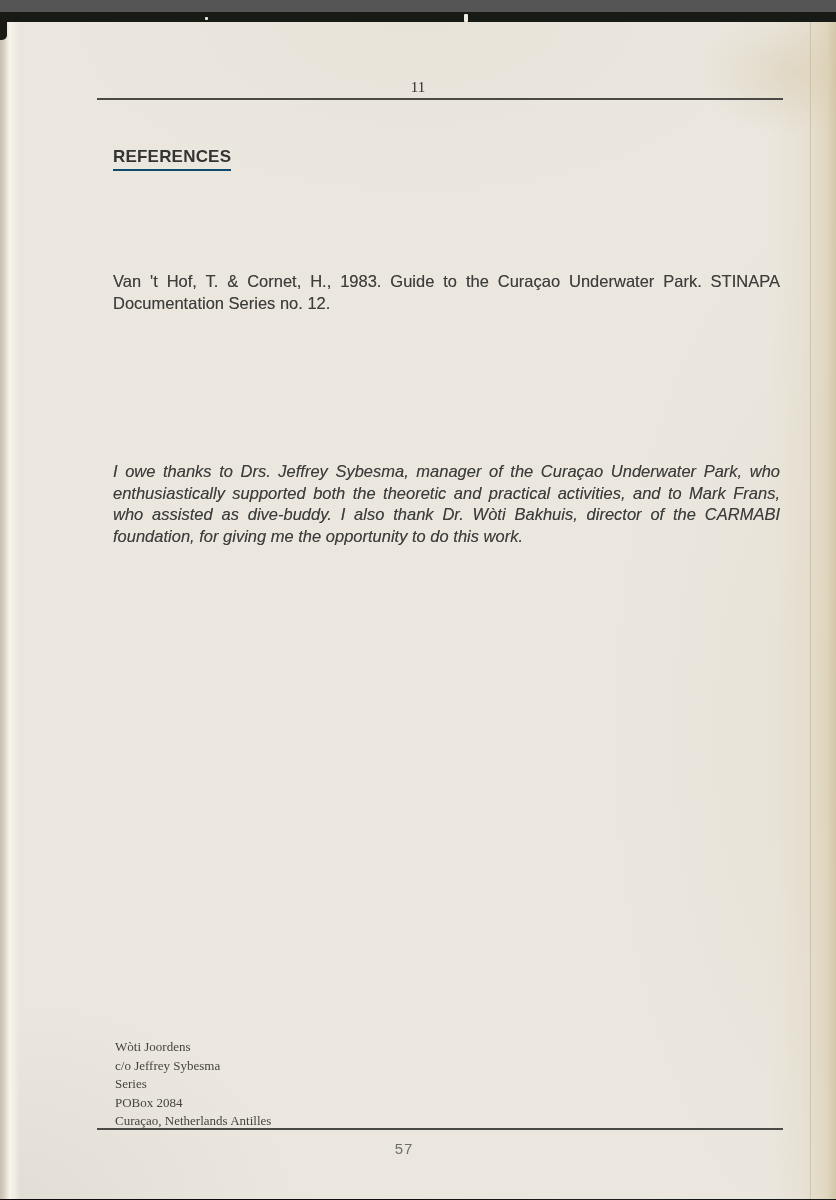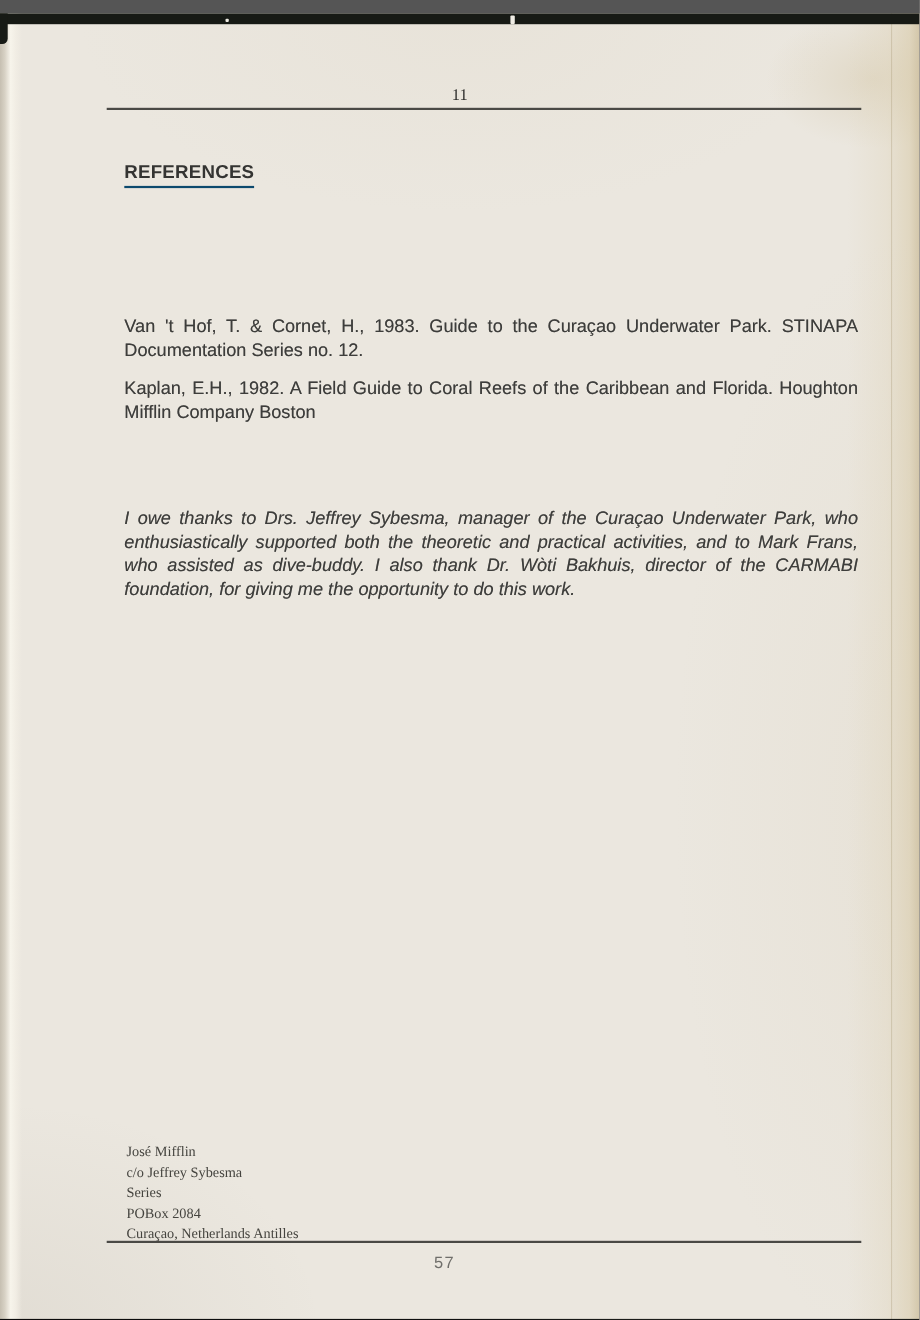--- a/index.html
+++ b/index.html
@@ -75,21 +75,21 @@
   .h-refs { top: 135px; }
   .h-ack  { top: 407px; }
   
   .para {
     position: absolute; left: 113px; width: 667px; margin: 0; z-index: 3;
     font-size: 16.5px; line-height: 21.7px; text-align: justify;
     color: #3d3d3b; text-shadow: 0 0 0.3px rgba(61,61,59,0.55);
   }
   .p-ref1 { top: 179px; }
   .p-ref2 { top: 214px; }
-  .p-ref3 { top: 275px; }
+  .p-ref3 { top: 259px; }
   .p-ref4 { top: 331px; }
   .p-ack  { top: 449px; font-style: italic; }
   
   .contact {
     position: absolute; left: 115px; top: 1026px; z-index: 3;
     font-family: "Liberation Serif", serif;
     font-size: 13px; line-height: 18.6px; color: #45443f;
   }
 </style>
 </head>
@@ -110,27 +110,26 @@
   </div>
 
   <div class="hdr-num">11</div>
   <div class="rule rule-top"></div>
 
   <h2 class="heading h-refs">
     <span class="u">REFERENCES</span>
   </h2>
 
   <p class="para p-ref3">Van 't Hof, T. &amp; Cornet, H., 1983. Guide to the Curaçao Underwater Park. STINAPA Documentation Series no. 12.</p>
-  <p class="para p-ref4">Kaplan, E.H., 1982. A Field Guide to Coral Reefs of the Caribbean and Florida. Houghton Mifflin Company Boston</p>
 
 
   <p class="para p-ack">I owe thanks to Drs. Jeffrey Sybesma, manager of the Curaçao Underwater Park, who enthusiastically supported both the theoretic and practical activities, and to Mark Frans, who assisted as dive-buddy. I also thank Dr. Wòti Bakhuis, director of the CARMABI foundation, for giving me the opportunity to do this work.</p>
 
   <div class="contact">
-    <div>José Mifflin</div>
+    <div>Wòti Joordens</div>
     <div>c/o Jeffrey Sybesma</div>
     <div>Series</div>
     <div>POBox 2084</div>
     <div>Curaçao, Netherlands Antilles</div>
   </div>
 
   <div class="rule rule-bottom"></div>
   <div class="ftr-num">57</div>
 
   <div class="edge-bottom"></div>

